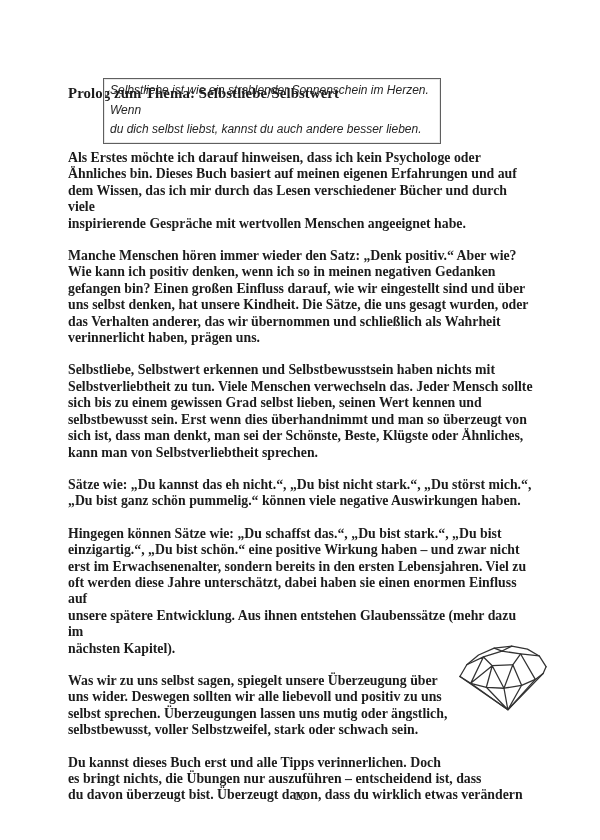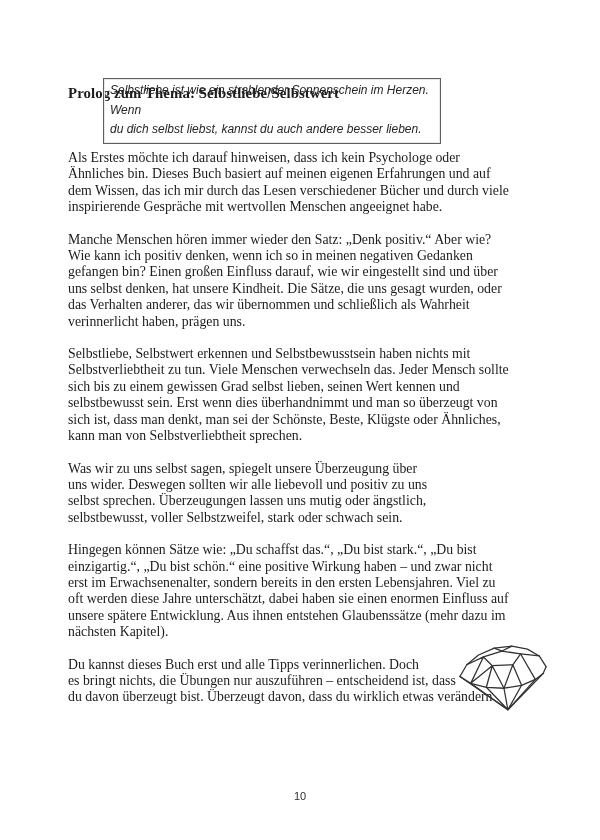--- a/index.html
+++ b/index.html
@@ -43,20 +43,21 @@
     position: absolute;
     left: 68px;
     top: 150px;
     width: 466px;
     font-size: 13.8px;
     line-height: 16.4px;
   }
   .body-text p {
     margin: 0 0 16px 0;
     white-space: pre-line;
+    font-weight: bold;
   }
   .diamond {
     position: absolute;
     left: 457px;
     top: 641px;
     width: 92px;
     height: 71px;
   }
   .diamond svg { display: block; }
   .page-number {
@@ -90,30 +91,32 @@
 gefangen bin? Einen großen Einfluss darauf, wie wir eingestellt sind und über
 uns selbst denken, hat unsere Kindheit. Die Sätze, die uns gesagt wurden, oder
 das Verhalten anderer, das wir übernommen und schließlich als Wahrheit
 verinnerlicht haben, prägen uns.</p>
     <p>Selbstliebe, Selbstwert erkennen und Selbstbewusstsein haben nichts mit
 Selbstverliebtheit zu tun. Viele Menschen verwechseln das. Jeder Mensch sollte
 sich bis zu einem gewissen Grad selbst lieben, seinen Wert kennen und
 selbstbewusst sein. Erst wenn dies überhandnimmt und man so überzeugt von
 sich ist, dass man denkt, man sei der Schönste, Beste, Klügste oder Ähnliches,
 kann man von Selbstverliebtheit sprechen.</p>
-    <p>Was wir zu uns selbst sagen, spiegelt unsere Überzeugung über
-uns wider. Deswegen sollten wir alle liebevoll und positiv zu uns
-selbst sprechen. Überzeugungen lassen uns mutig oder ängstlich,
-selbstbewusst, voller Selbstzweifel, stark oder schwach sein.</p>
+    <p>Sätze wie: „Du kannst das eh nicht.“, „Du bist nicht stark.“, „Du störst mich.“,
+„Du bist ganz schön pummelig.“ können viele negative Auswirkungen haben.</p>
     <p>Hingegen können Sätze wie: „Du schaffst das.“, „Du bist stark.“, „Du bist
 einzigartig.“, „Du bist schön.“ eine positive Wirkung haben – und zwar nicht
 erst im Erwachsenenalter, sondern bereits in den ersten Lebensjahren. Viel zu
 oft werden diese Jahre unterschätzt, dabei haben sie einen enormen Einfluss auf
 unsere spätere Entwicklung. Aus ihnen entstehen Glaubenssätze (mehr dazu im
 nächsten Kapitel).</p>
+    <p>Was wir zu uns selbst sagen, spiegelt unsere Überzeugung über
+uns wider. Deswegen sollten wir alle liebevoll und positiv zu uns
+selbst sprechen. Überzeugungen lassen uns mutig oder ängstlich,
+selbstbewusst, voller Selbstzweifel, stark oder schwach sein.</p>
     <p>Du kannst dieses Buch erst und alle Tipps verinnerlichen. Doch
 es bringt nichts, die Übungen nur auszuführen – entscheidend ist, dass
 du davon überzeugt bist. Überzeugt davon, dass du wirklich etwas verändern</p>
   </div>
 
   <div class="diamond">
     <svg width="92" height="71" viewBox="0 0 94 72" fill="none" stroke="#333333" stroke-width="1.3" stroke-linejoin="round" stroke-linecap="round">
 
       <path d="M3,36 L10,24 L22,14 L38,7 L56,5 L72,8 L84,15 L91,26"></path>
 

